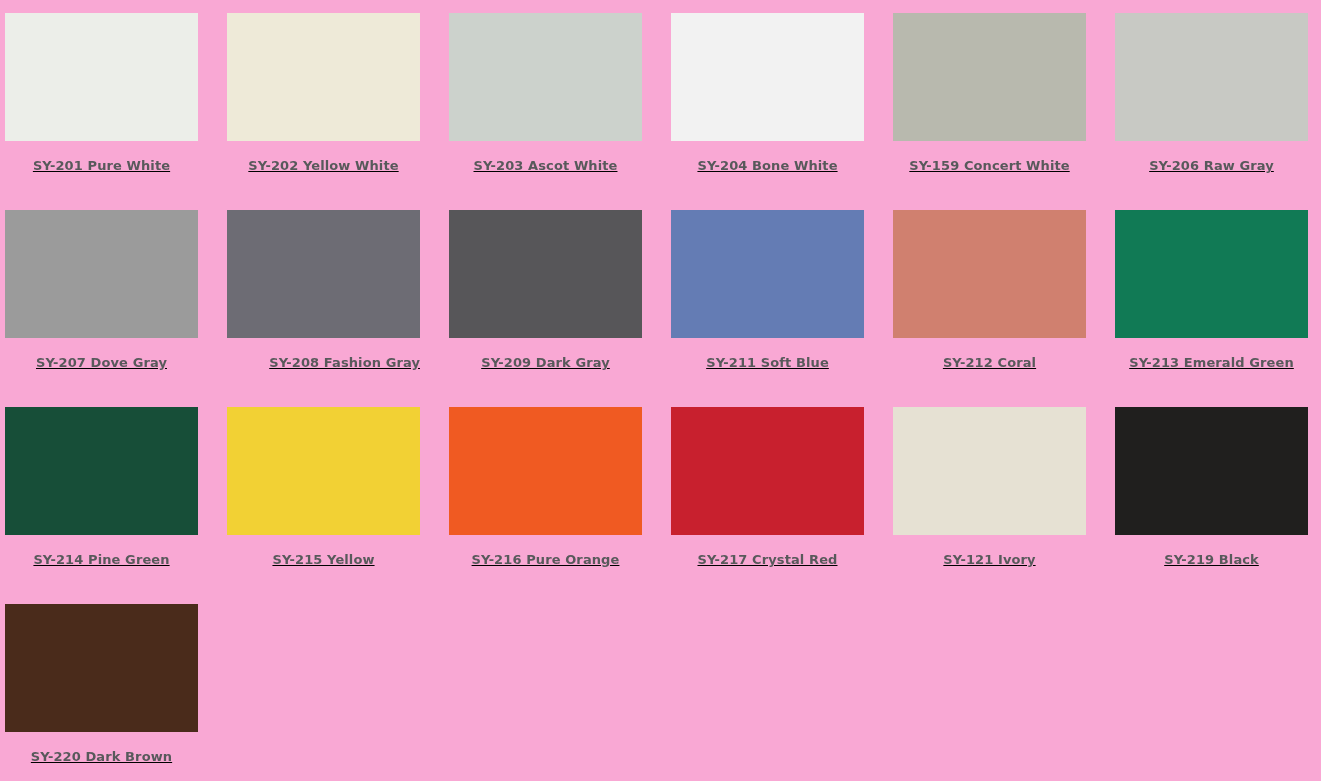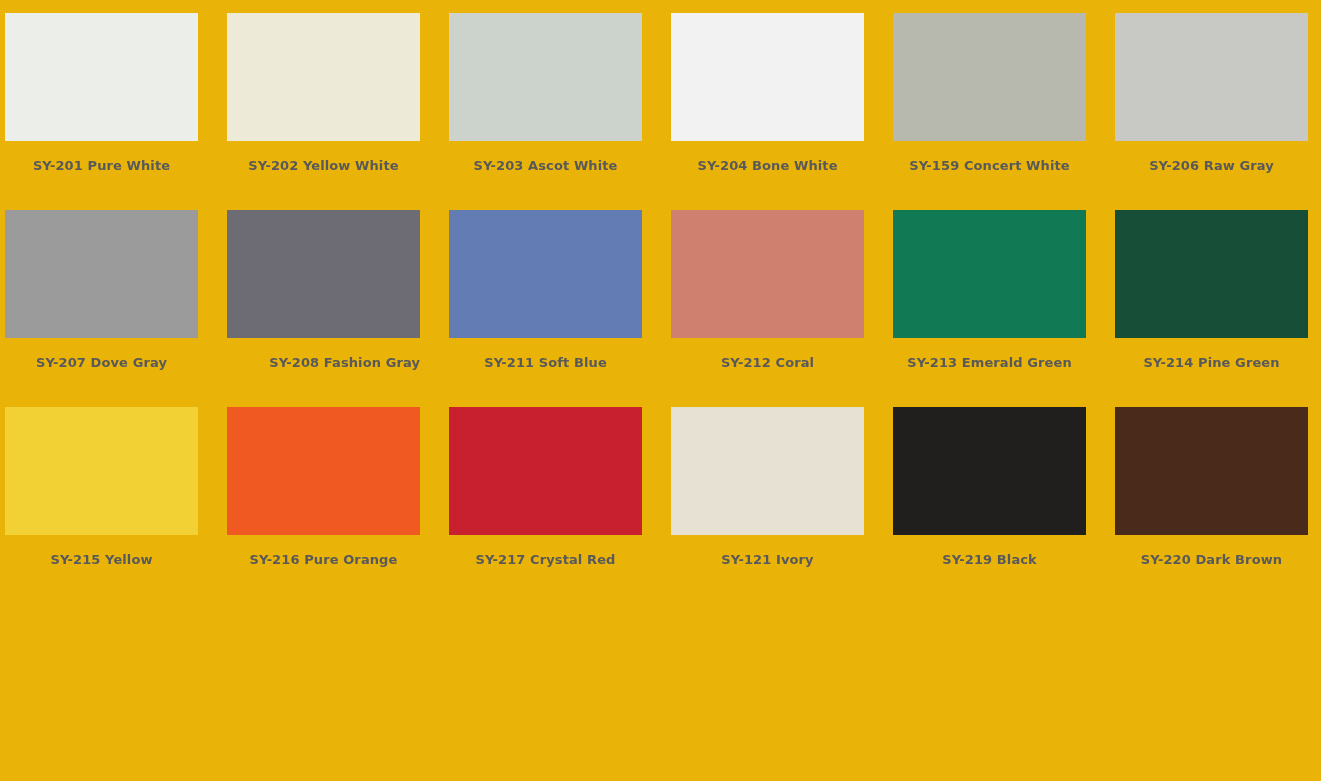--- a/index.html
+++ b/index.html
@@ -54,21 +54,21 @@
     font-weight: 700;
     line-height: 16px;
     color: #58595b;
     letter-spacing: 0.1px;
     white-space: nowrap;
   }
 </style>
 </head>
 <body>
 
-<div id="palette-grid" style="background: #eab308;">
+<div id="palette-grid" style="background: #f9a8d4; text-decoration: underline;">
     <div class="swatch-cell">
       <div class="swatch-chip" style="background-color: rgb(236, 238, 233);"></div>
       <div class="swatch-label" style="color: rgb(88, 89, 91);">SY-201 Pure White</div>
     </div>
     <div class="swatch-cell">
       <div class="swatch-chip" style="background-color: rgb(238, 234, 216);"></div>
       <div class="swatch-label" style="color: rgb(88, 89, 91);">SY-202 Yellow White</div>
     </div>
     <div class="swatch-cell">
       <div class="swatch-chip" style="background-color: rgb(204, 210, 204);"></div>
@@ -86,20 +86,24 @@
       <div class="swatch-chip" style="background-color: rgb(200, 201, 196);"></div>
       <div class="swatch-label" style="color: rgb(88, 89, 91);">SY-206 Raw Gray</div>
     </div>
     <div class="swatch-cell">
       <div class="swatch-chip" style="background-color: rgb(155, 155, 155);"></div>
       <div class="swatch-label" style="color: rgb(88, 89, 91);">SY-207 Dove Gray</div>
     </div>
     <div class="swatch-cell">
       <div class="swatch-chip" style="background-color: rgb(109, 108, 116);"></div>
       <div class="swatch-label" style="color: rgb(88, 89, 91); text-align: right;">SY-208 Fashion Gray</div>
+    </div>
+    <div class="swatch-cell">
+      <div class="swatch-chip" style="background-color: rgb(87, 86, 89);"></div>
+      <div class="swatch-label" style="color: rgb(88, 89, 91);">SY-209 Dark Gray</div>
     </div>
     <div class="swatch-cell">
       <div class="swatch-chip" style="background-color: rgb(100, 124, 180);"></div>
       <div class="swatch-label" style="color: rgb(88, 89, 91);">SY-211 Soft Blue</div>
     </div>
     <div class="swatch-cell">
       <div class="swatch-chip" style="background-color: rgb(208, 128, 111);"></div>
       <div class="swatch-label" style="color: rgb(88, 89, 91);">SY-212 Coral</div>
     </div>
     <div class="swatch-cell">

